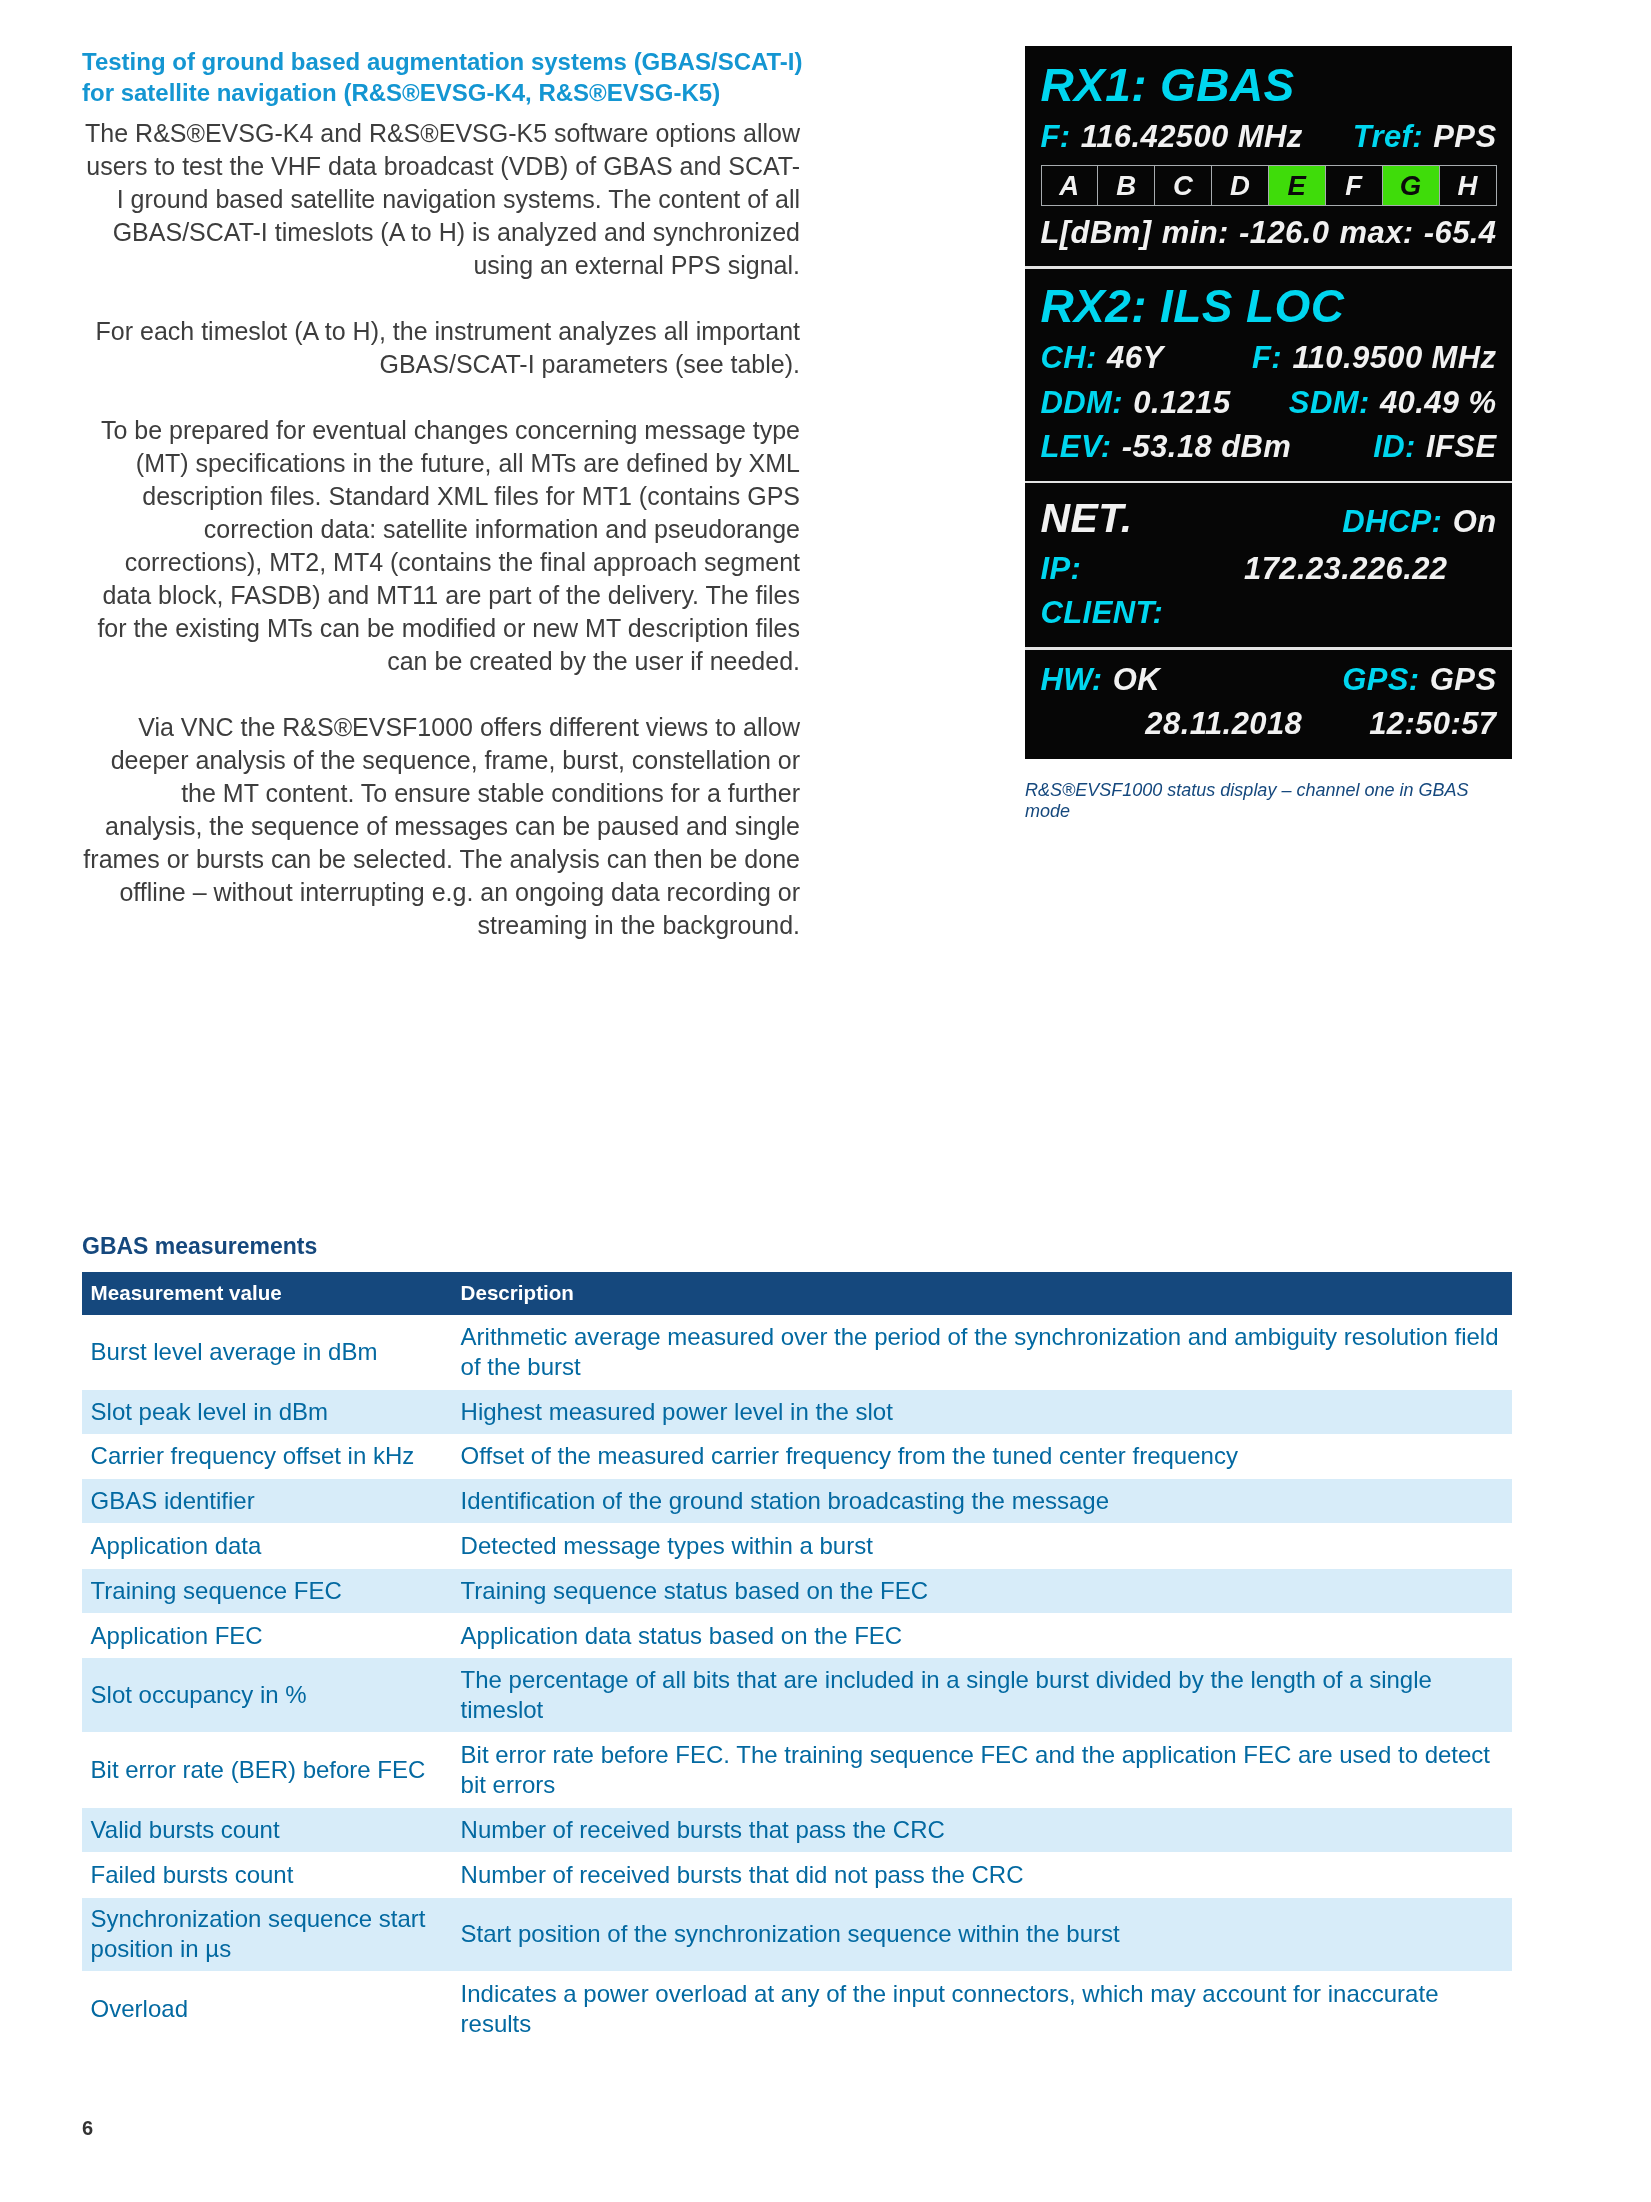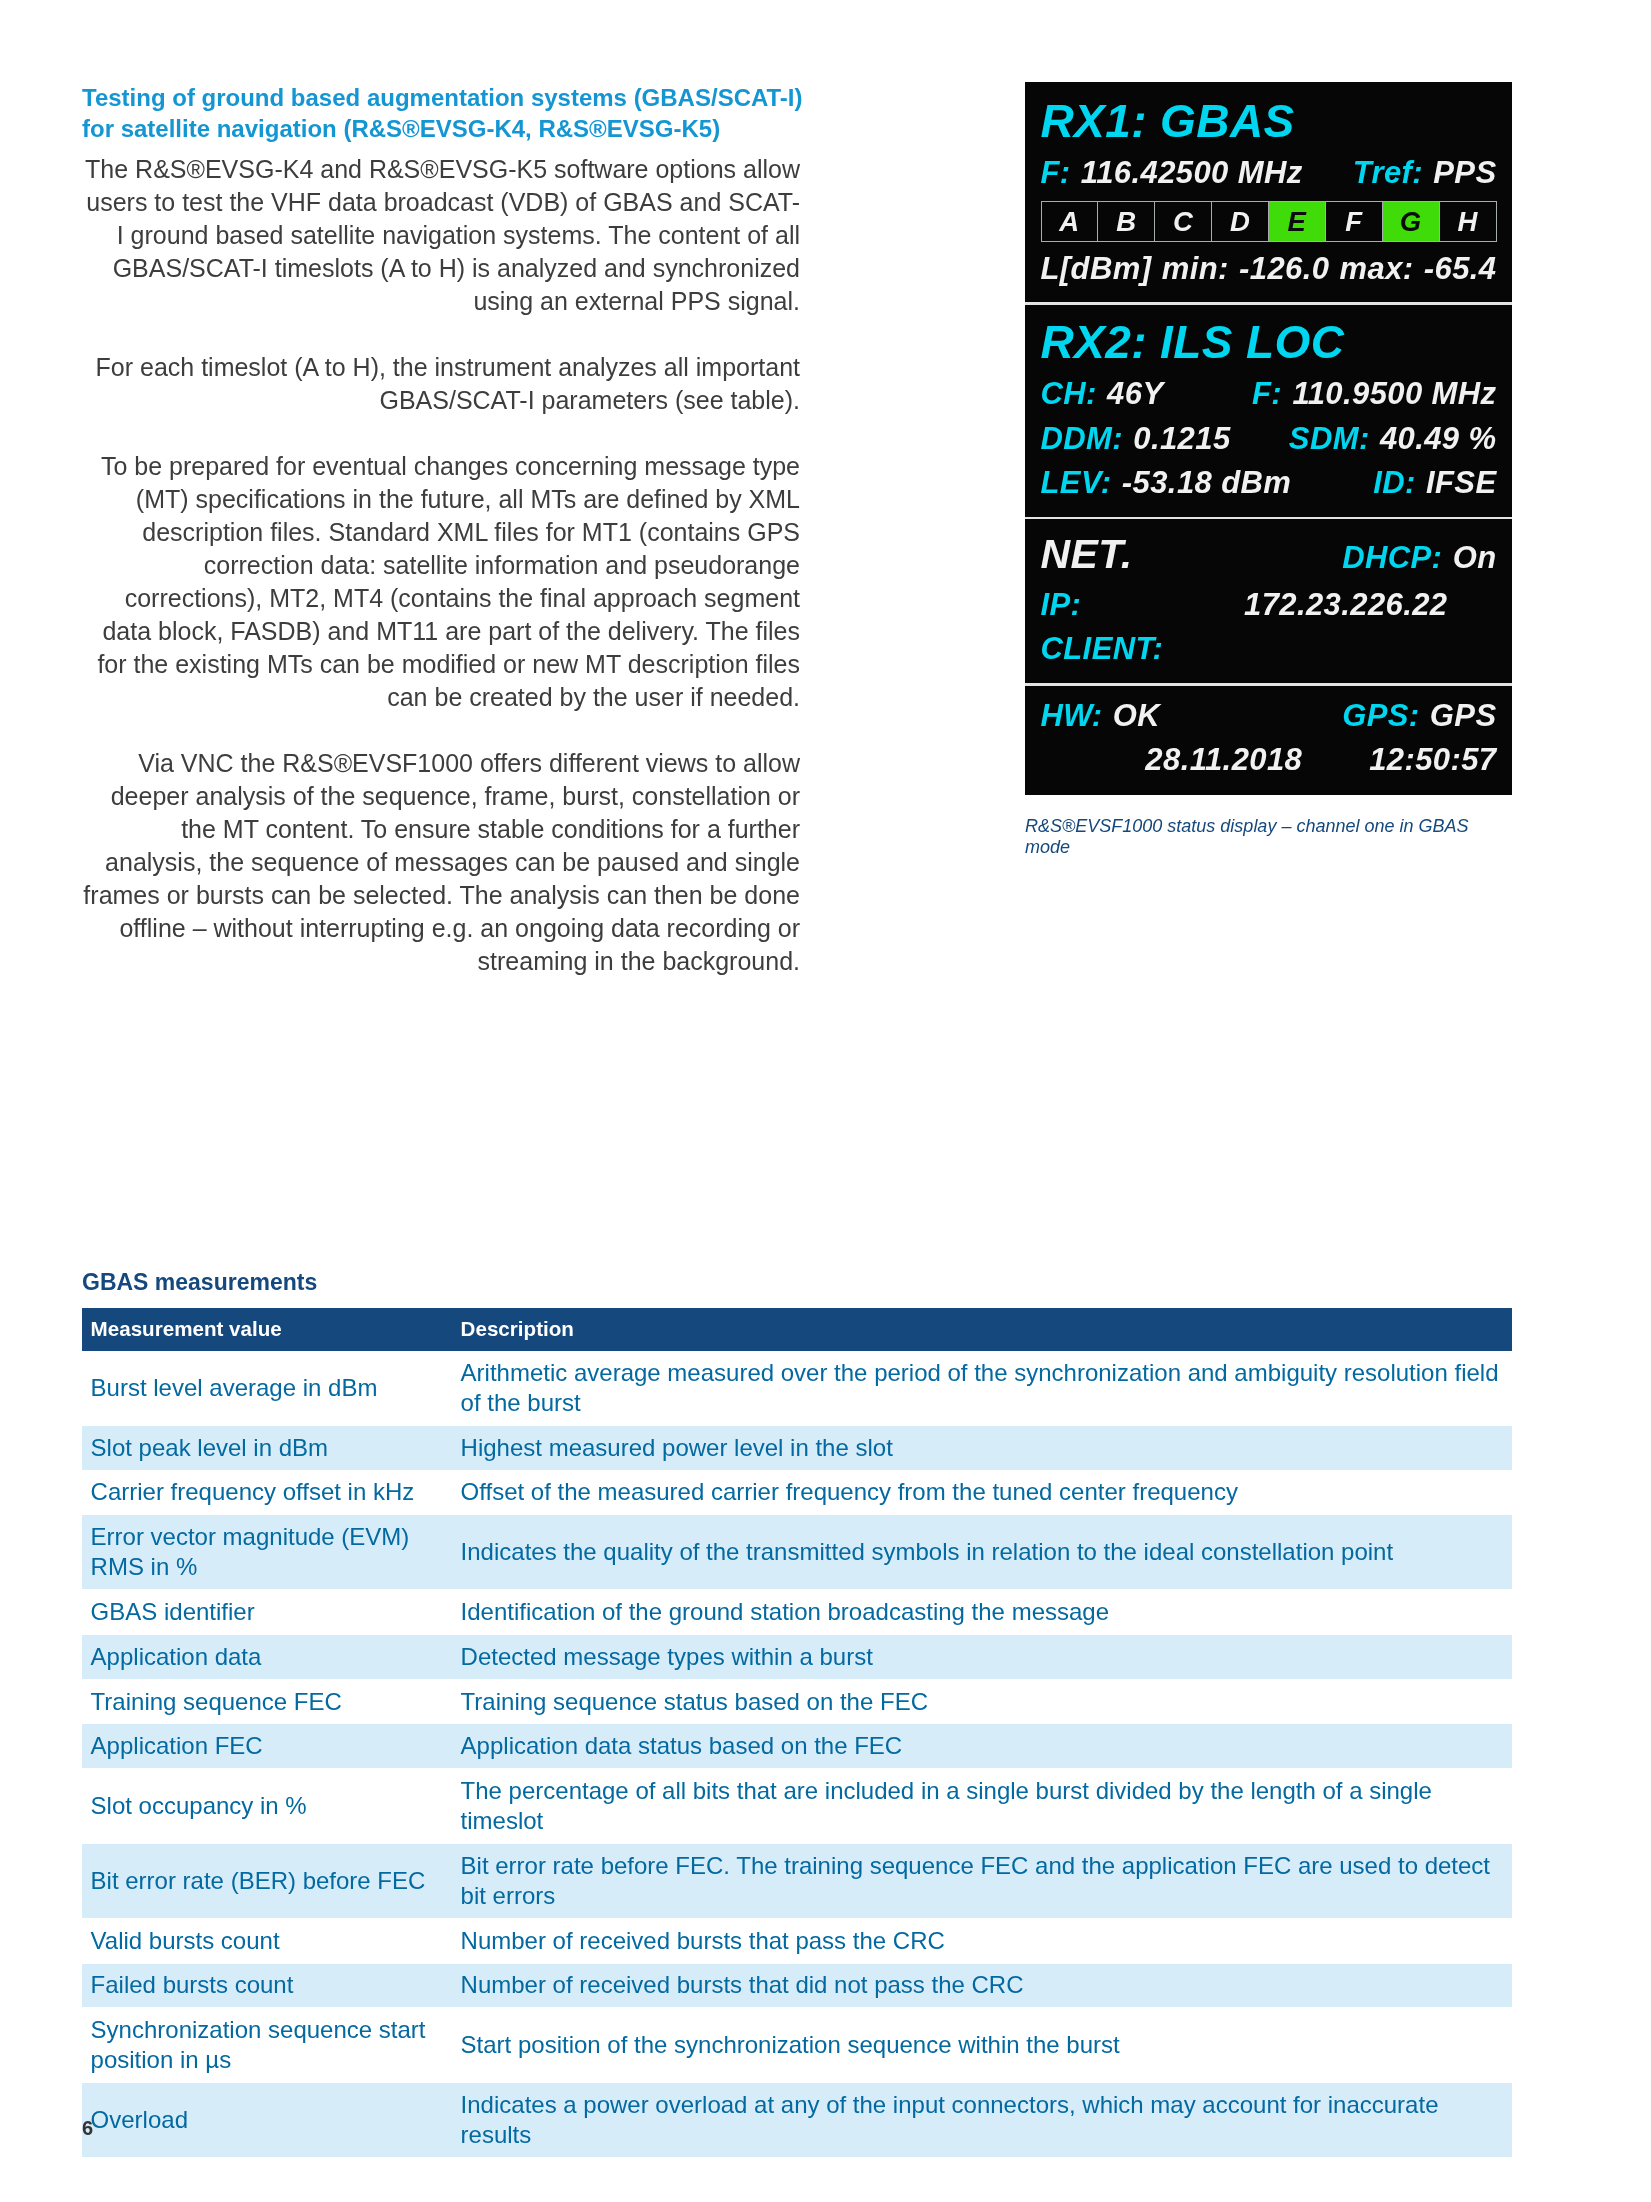--- a/index.html
+++ b/index.html
@@ -4,21 +4,21 @@
 <style>
   * { margin:0; padding:0; box-sizing:border-box; }
   html, body { background:#ffffff; }
   body {
     width:1652px; height:2203px;
     font-family:"Liberation Sans", sans-serif;
     color:#3d3d3d;
     position:relative;
     overflow:hidden;
   }
-  .page { position:relative; width:1652px; height:2202px; padding:82px 140px 0 82px; }
+  .page { position:relative; width:1652px; height:2202px; padding:46px 140px 0 82px; }
 
   
   .main { display:flex; align-items:flex-start; }
   .left-col { width:718px; flex:0 0 718px; }
   .article-heading {
     font-size:24px; line-height:1.3; font-weight:bold;
     color:#1496d2; width:757px; margin-bottom:8.6px;
   }
   .article-body p {
     font-size:25px; line-height:1.32; margin:0 0 33px; color:#3d3d3d;text-align:right;
@@ -222,24 +222,20 @@
           </tr>
           <tr>
             <td class="col-value">Slot peak level in dBm</td>
             <td class="col-desc">Highest measured power level in the slot</td>
           </tr>
           <tr>
             <td class="col-value">Carrier frequency offset in kHz</td>
             <td class="col-desc">Offset of the measured carrier frequency from the tuned center frequency</td>
           </tr>
           <tr>
-            <td class="col-value">Error vector magnitude (EVM) RMS in %</td>
-            <td class="col-desc">Indicates the quality of the transmitted symbols in relation to the ideal constellation point</td>
-          </tr>
-          <tr>
             <td class="col-value">GBAS identifier</td>
             <td class="col-desc">Identification of the ground station broadcasting the message</td>
           </tr>
           <tr>
             <td class="col-value">Application data</td>
             <td class="col-desc">Detected message types within a burst</td>
           </tr>
           <tr>
             <td class="col-value">Training sequence FEC</td>
             <td class="col-desc">Training sequence status based on the FEC</td>

